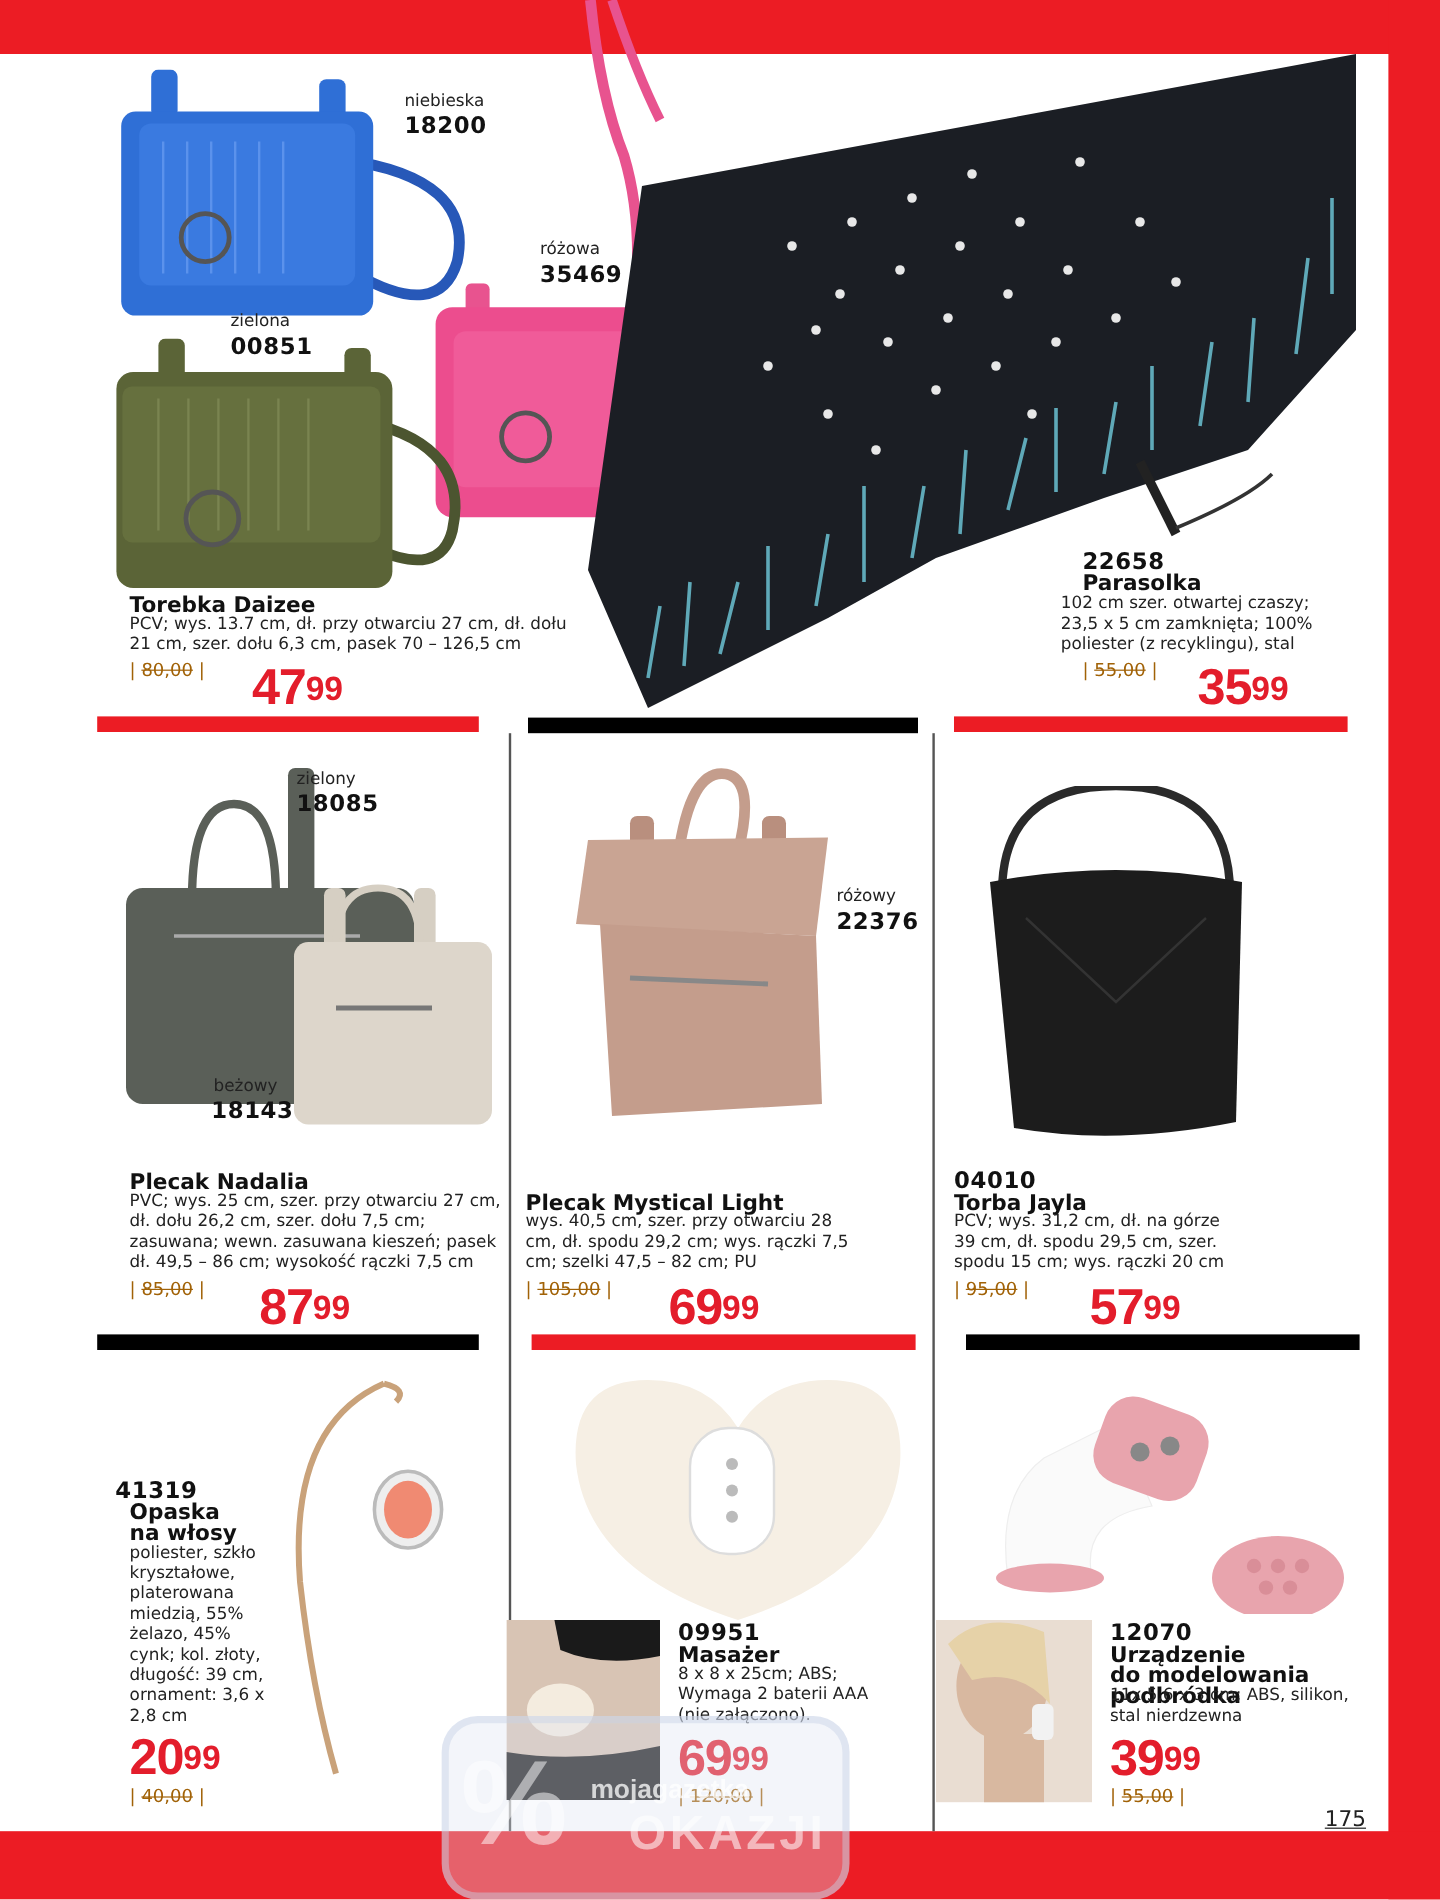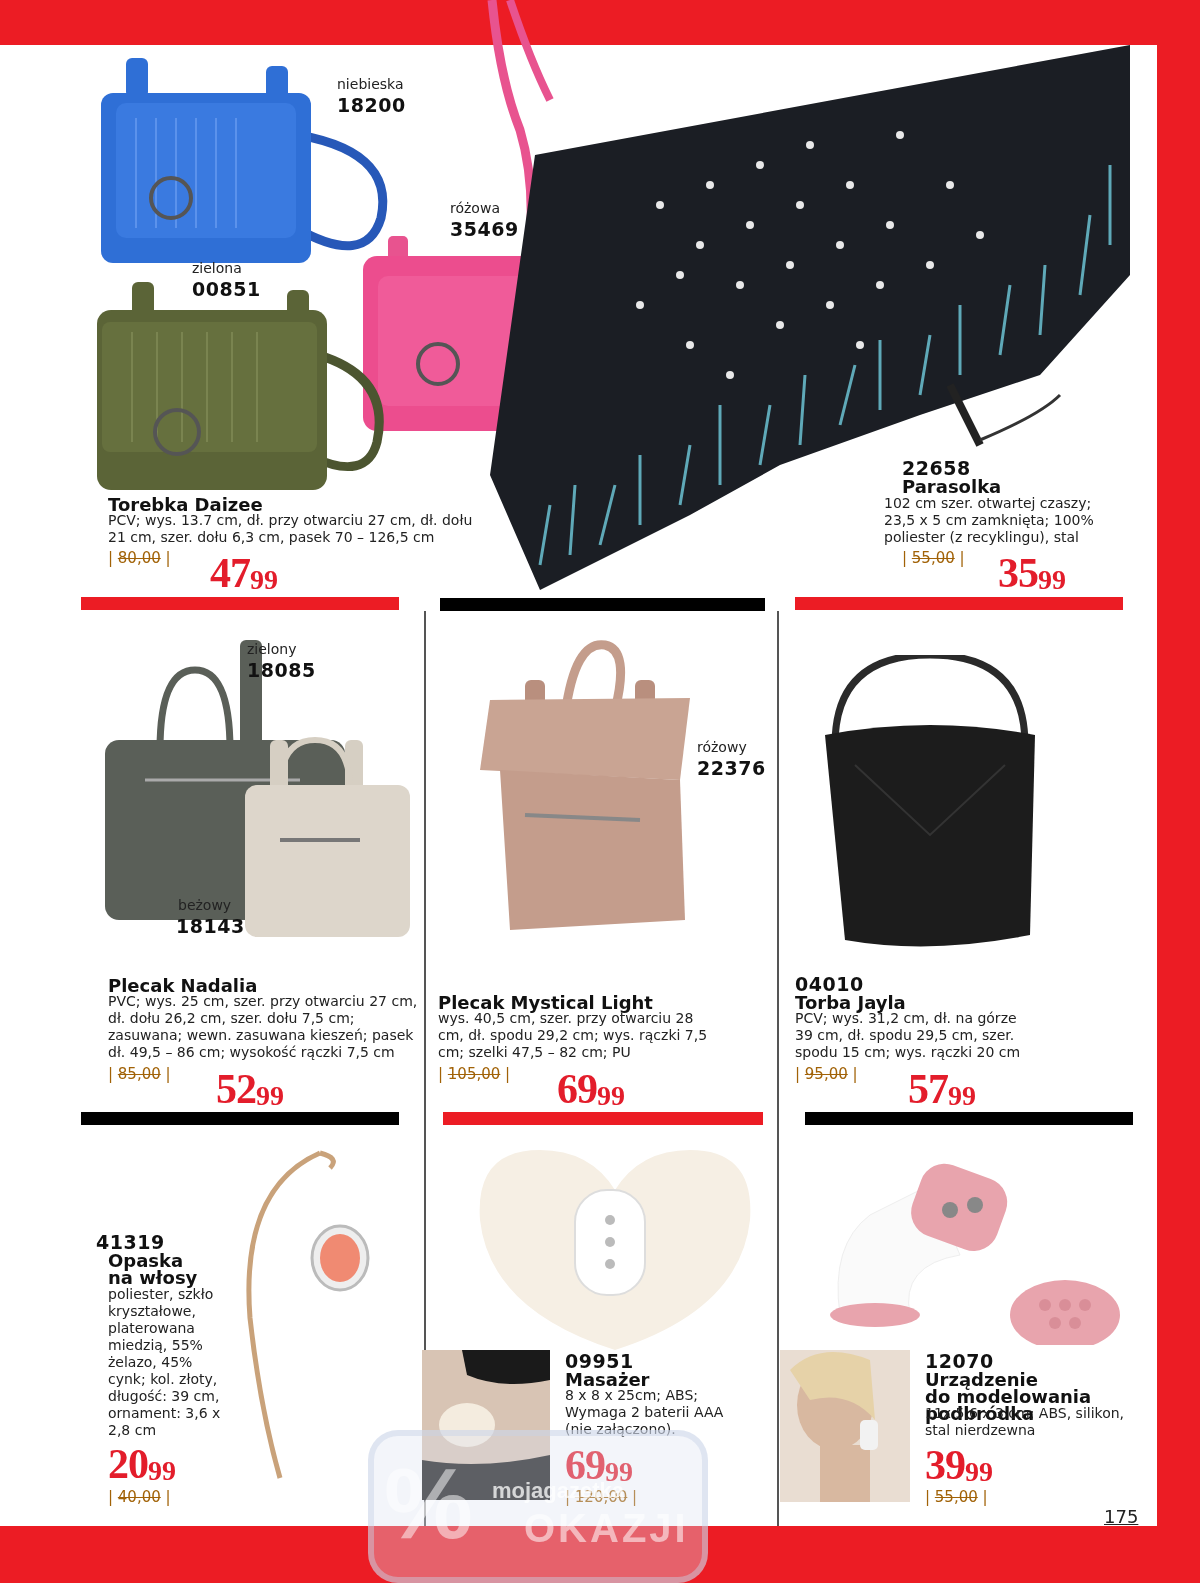--- a/index.html
+++ b/index.html
@@ -16,21 +16,21 @@
   .sep.black-s { background: #000; }
   .vline { position: absolute; width: 2px; background: #555; }
 
   .abs { position: absolute; }
   .variant-label { font-size: 14px; color: #222; line-height: 16px; }
   .code { font-weight: bold; font-size: 19px; color: #111; line-height: 22px; letter-spacing: 0.5px; }
   .pname { font-weight: bold; font-size: 18px; color: #111; line-height: 17px; }
   .desc { font-size: 14px; line-height: 17px; color: #222; }
   .old { font-size: 15px; color: #a16207; line-height: 18px; }
   .old s { text-decoration: line-through; }
-  .price { color: #e31d2b; font-weight: bold; font-family: Liberation Serif, serif; display: flex; align-items: flex-end; line-height: 1; }
+  .price { color: #e31d2b; font-weight: bold; font-family: Liberation Sans, sans-serif; display: flex; align-items: center; line-height: 1; }
   .price .int { font-size: 42px; letter-spacing: -1px; }
   .price .dec { font-size: 28px; margin-top: 2px; }
   .page-num { font-size: 18px; color: #222; text-decoration: underline; }
 
   
   .shape { position: absolute; }
   .watermark { position: absolute; left: 368px; top: 1430px; width: 340px; height: 153px; border: 6px solid rgba(200,210,230,0.45); border-radius: 30px; background: rgba(220,225,240,0.35); color: rgba(255,255,255,0.55); font-weight: bold; font-family: "Liberation Sans", sans-serif; pointer-events: none; }
   .watermark .pct { position: absolute; left: 10px; top: 10px; font-size: 100px; color: rgba(255,255,255,0.5); }
   .watermark .t1 { position: absolute; left: 150px; top: 18px; font-size: 34px; letter-spacing: 2px; }
   .watermark .t2 { position: absolute; left: 150px; top: 70px; font-size: 40px; letter-spacing: 3px; }
@@ -173,21 +173,21 @@
   </svg>
   <div class="abs variant-label" style="left:247px;top:641px">zielony</div>
   <div class="abs code" style="left:247px;top:659px">18085</div>
   <div class="abs variant-label" style="left:178px;top:897px">beżowy</div>
   <div class="abs code" style="left:176px;top:915px">18143</div>
 
   <div class="abs pname" style="left:108px;top:977px">Plecak Nadalia</div>
   <div class="abs desc" style="left:108px;top:993px;width:312px">PVC; wys. 25 cm, szer. przy otwarciu 27 cm, dł. dołu 26,2 cm, szer. dołu 7,5 cm; zasuwana; wewn. zasuwana kieszeń; pasek dł. 49,5 – 86 cm; wysokość rączki 7,5 cm</div>
   <div class="abs old" style="left:108px;top:1065px">| <s>85,00</s> |</div>
   <div class="abs price" style="left:216px;top:1068px">
-    <span class="int">52</span>
+    <span class="int">87</span>
       <span class="dec">99</span>
   </div>
 </div>
 
 <div>
   <svg class="shape" style="left:470px;top:640px;width:230px;height:300px">
     <path d="M95 75 Q105 0 135 5 Q160 10 145 70" stroke="#c49d8c" stroke-width="9" fill="none"></path>
     <rect x="55" y="40" width="20" height="60" rx="6" fill="#b98f7e"></rect>
     <rect x="165" y="40" width="20" height="60" rx="6" fill="#b98f7e"></rect>
     <polygon points="20,60 220,58 210,140 10,130" fill="#c9a493"></polygon>

